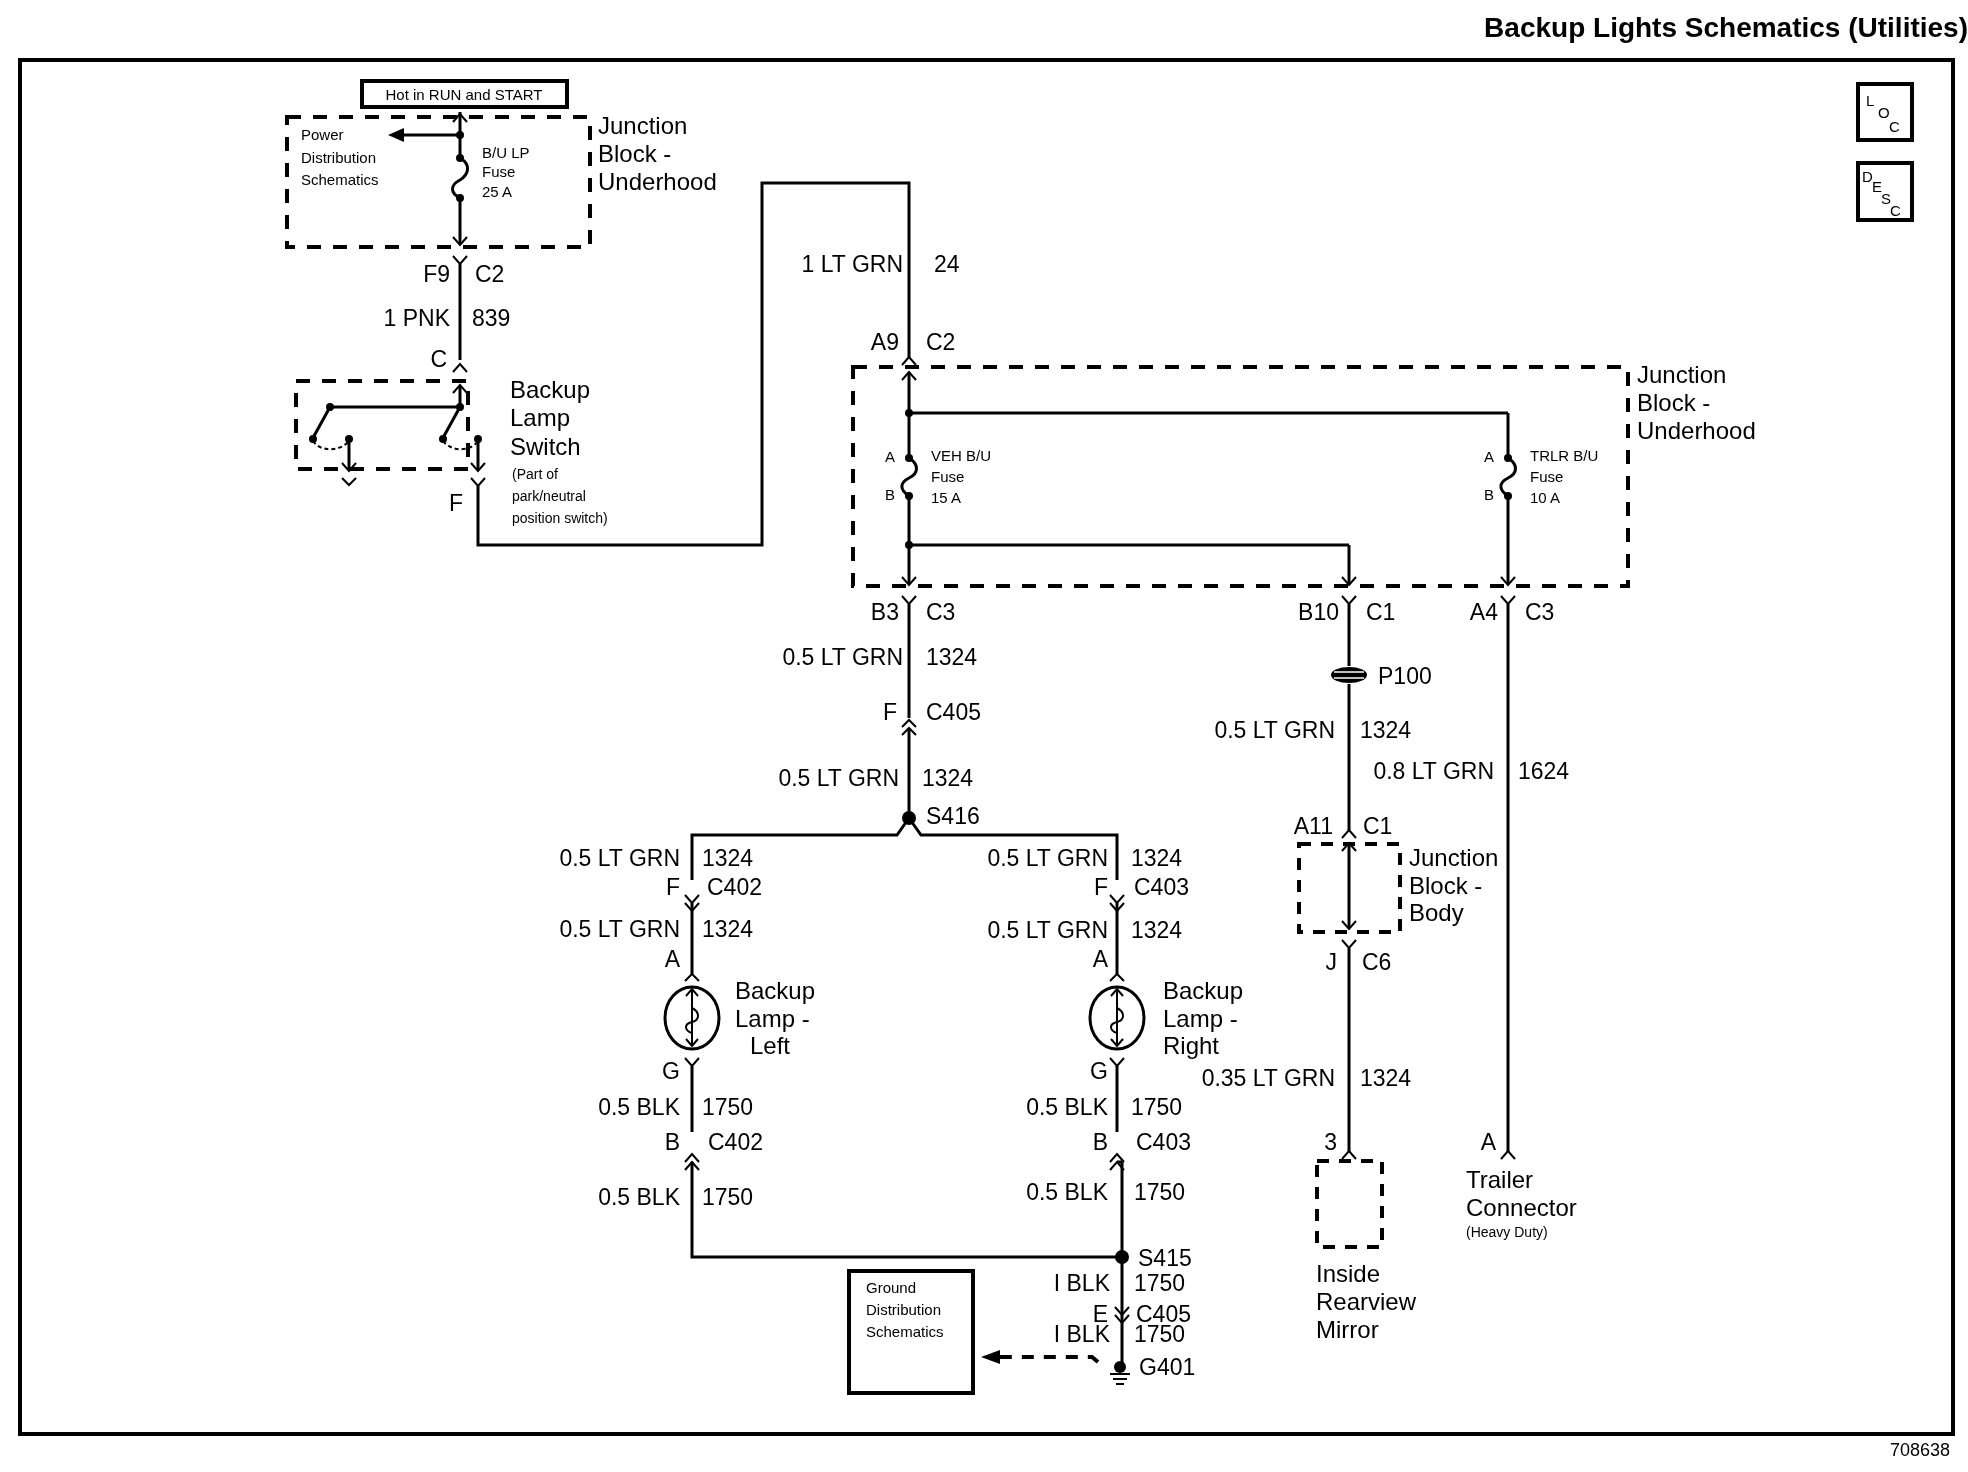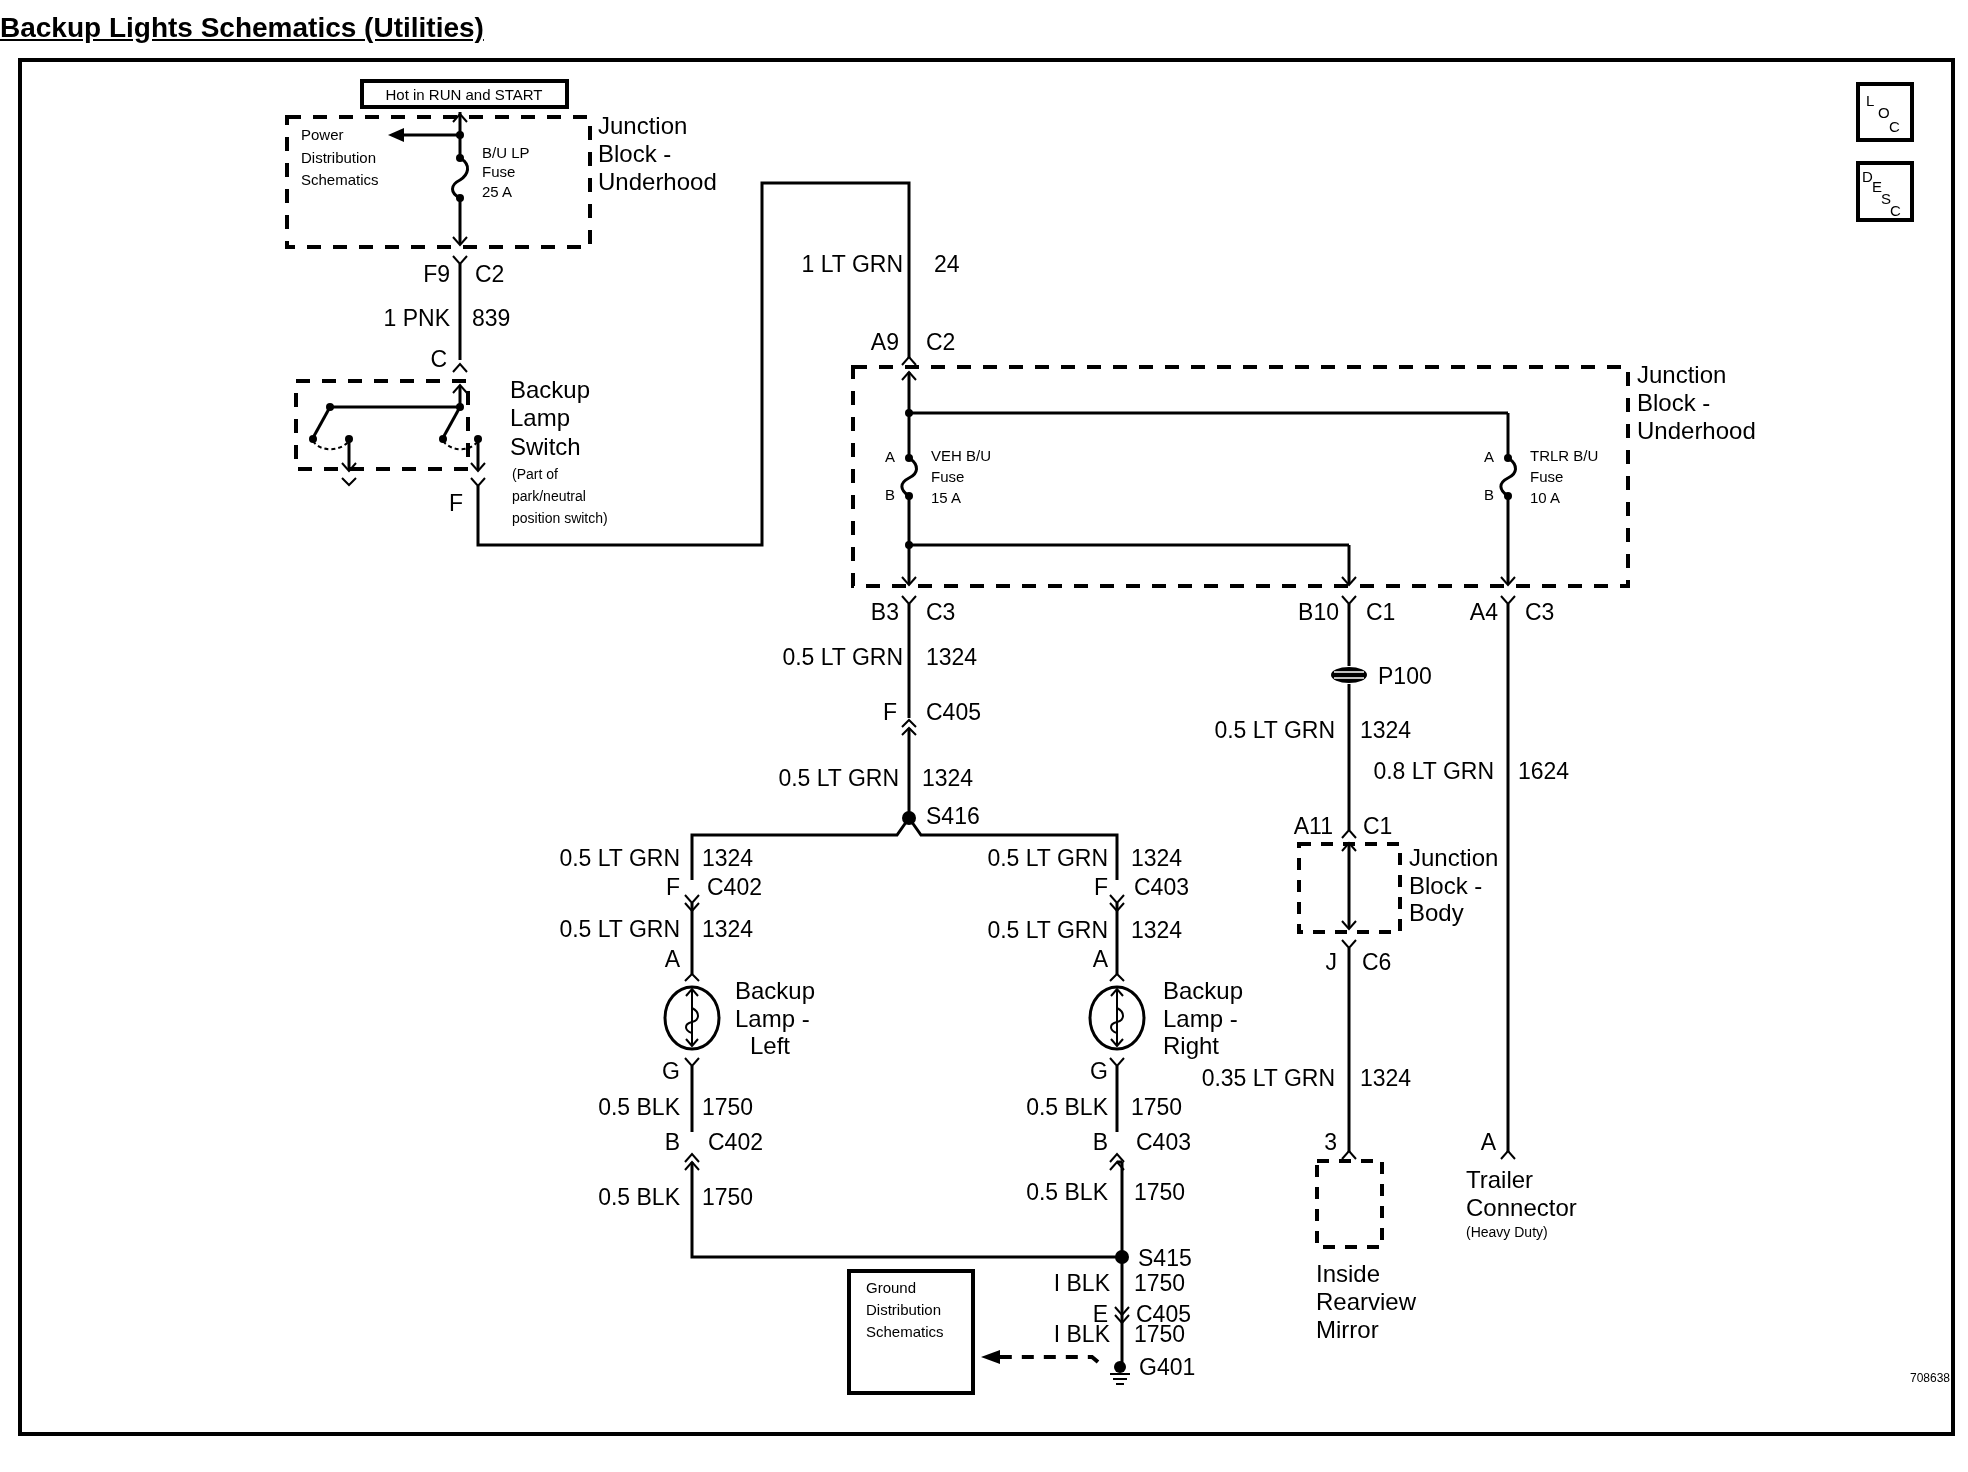--- a/index.html
+++ b/index.html
@@ -1,18 +1,18 @@
 <!DOCTYPE html>
 <html><head>
 <meta charset="utf-8">
 <style>
   html, body { margin:0; padding:0; background:#ffffff; }
   body { width:1968px; height:1472px; position:relative; overflow:hidden; font-family:"Liberation Sans", sans-serif; color:#000; }
-  #title { position:absolute; left:0; top:12px; width:1968px; text-align:left; font-weight:bold; font-size:28px; letter-spacing:0;text-decoration:underline; }
-  #docid { position:absolute; right:18px; top:1371px; font-size:12px; }
+  #title { position:absolute; left:0; top:12px; width:1968px; text-align:right; font-weight:bold; font-size:28px; letter-spacing:0; }
+  #docid { position:absolute; right:18px; top:1440px; font-size:18px; }
   svg { position:absolute; left:0; top:0; }
   svg text { font-family:"Liberation Sans", sans-serif; fill:#000; }
   .w { stroke:#000; stroke-width:3; fill:none; }
   .dash { stroke:#000; stroke-width:4; fill:none; stroke-dasharray:14 12; }
   .dashs { stroke:#000; stroke-width:4; fill:none; stroke-dasharray:12 10; }
   .thin { stroke:#000; stroke-width:2; fill:none; }
   .lbl { font-size:23px; }
   .sm { font-size:15px; }
   .md { font-size:24px; }
   .tiny { font-size:14px; }

